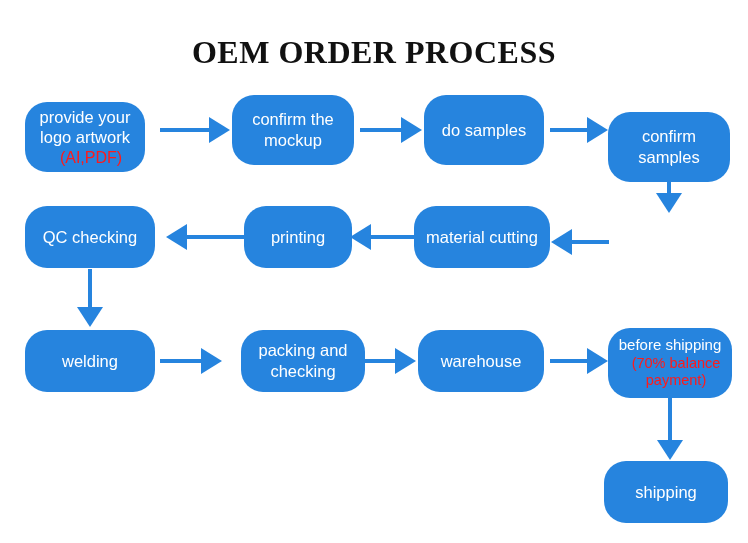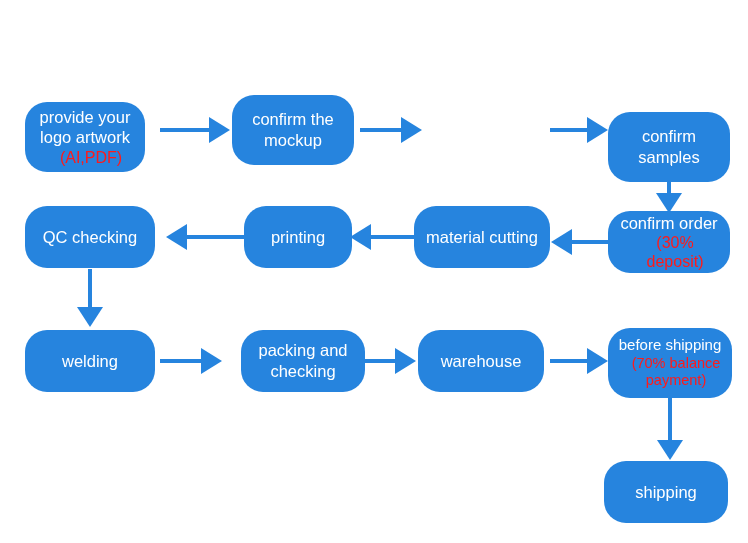--- a/index.html
+++ b/index.html
@@ -97,20 +97,21 @@
     border-left: 13px solid transparent;
     border-right: 13px solid transparent;
     border-top: 20px solid #2684DE;
   }
 </style>
 </head>
 <body>
 
 <div id="page">
 
+  <div id="chart-title">OEM ORDER PROCESS</div>
 
   <div class="node" style="left:25px; top:102px; width:120px; height:70px;">
     <span class="label">provide your
 logo artwork</span>
     <span class="sub">(AI,PDF)</span>
   </div>
 
   <div class="arrow right" style="left:160px; top:116px; width:70px; height:28px;">
     <span class="stem-h"></span>
     <span class="head"></span>
@@ -120,41 +121,41 @@
     <span class="label">confirm the
 mockup</span>
 
   </div>
 
   <div class="arrow right" style="left:360px; top:116px; width:62px; height:28px;">
     <span class="stem-h"></span>
     <span class="head"></span>
   </div>
 
+  <div class="node" style="left:424px; top:95px; width:120px; height:70px;">
+    <span class="label">do samples</span>
+
+  </div>
 
   <div class="arrow right" style="left:550px; top:116px; width:58px; height:28px;">
     <span class="stem-h"></span>
     <span class="head"></span>
   </div>
 
   <div class="node" style="left:608px; top:112px; width:122px; height:70px;">
     <span class="label">confirm
 samples</span>
 
   </div>
 
   <div class="arrow down" style="left:643px; top:165px; width:52px; height:48px;">
     <span class="stem-v"></span>
     <span class="head"></span>
   </div>
 
-  <div class="node" style="left:608px; top:211px; width:122px; height:62px;">
-    <span class="label">confirm order</span>
-    <span class="sub">(30% deposit)</span>
-  </div>
 
   <div class="arrow left" style="left:551px; top:228px; width:58px; height:28px;">
     <span class="stem-h"></span>
     <span class="head"></span>
   </div>
 
   <div class="node" style="left:414px; top:206px; width:136px; height:62px;">
     <span class="label">material cutting</span>
 
   </div>

